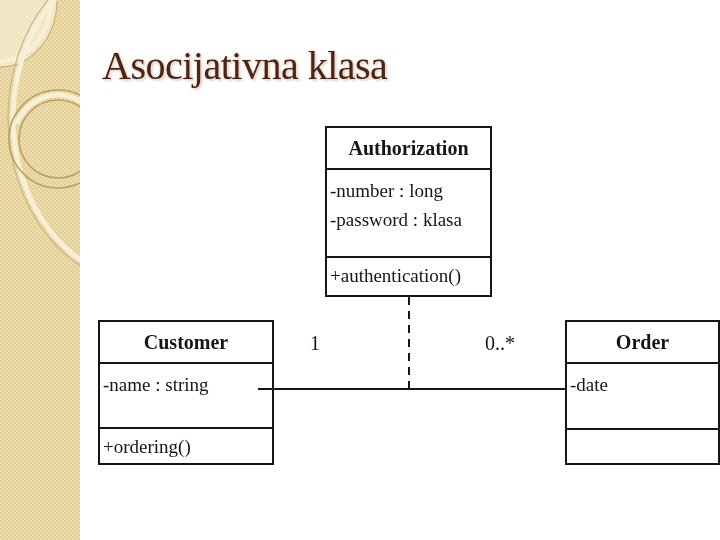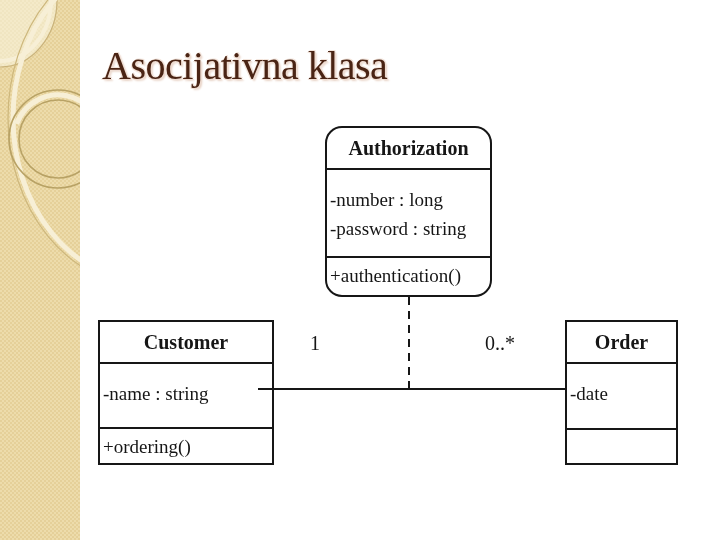--- a/index.html
+++ b/index.html
@@ -26,31 +26,31 @@
   .uml-box{
     position:absolute;box-sizing:border-box;
     border:2px solid #161616;background:#ffffff;color:#161616;
   }
   .uml-header{
     display:flex;align-items:center;justify-content:center;
     font-weight:bold;font-size:20px;box-sizing:border-box;
   }
   .uml-attrs,.uml-methods{
     border-top:2px solid #161616;box-sizing:border-box;
-    font-size:19px;line-height:29px;padding:15px 3px;overflow:hidden;
+    font-size:19px;line-height:29px;padding:6px 3px;overflow:hidden;
   }
-  #box-authorization{left:325px;top:126px;width:167px;height:171px;border-radius:17px;}
+  #box-authorization{left:325px;top:126px;width:167px;height:171px;}
   #box-authorization .uml-header{height:40px;}
   #box-authorization .uml-attrs{height:88px;}
   #box-authorization .uml-methods{height:37px;padding-top:3px;}
   #box-customer{left:98px;top:320px;width:176px;height:145px;}
   #box-customer .uml-header{height:40px;}
   #box-customer .uml-attrs{height:65px;}
   #box-customer .uml-methods{height:36px;padding-top:3px;}
-  #box-order{left:565px;top:320px;width:113px;height:145px;}
+  #box-order{left:565px;top:320px;width:155px;height:145px;}
   #box-order .uml-header{height:40px;}
   #box-order .uml-attrs{height:66px;}
   #box-order .uml-methods{height:35px;}
   
   .assoc-line{
     position:absolute;left:258px;top:388px;width:307px;height:2px;
     background:#161616;
   }
   .dashed-line{
     position:absolute;left:408px;top:297px;width:2px;height:92px;
@@ -81,21 +81,21 @@
       <circle cx="58" cy="139" r="44" fill="none" stroke="#f7efd6" stroke-width="5" stroke-dasharray="138 276" transform="rotate(-160 58 139)"></circle>
     </svg>
   </div>
 
   <div class="title">Asocijativna klasa</div>
 
   <div class="uml-box" id="box-authorization">
     <div class="uml-header">Authorization</div>
     <div class="uml-attrs">
         <div>-number : long</div>
-        <div>-password : string</div>
+        <div>-password : klasa</div>
       </div>
     <div class="uml-methods">
         <div>+authentication()</div>
       </div>
   </div>
 
   <div class="uml-box" id="box-customer">
     <div class="uml-header">Customer</div>
     <div class="uml-attrs">
         <div>-name : string</div>

